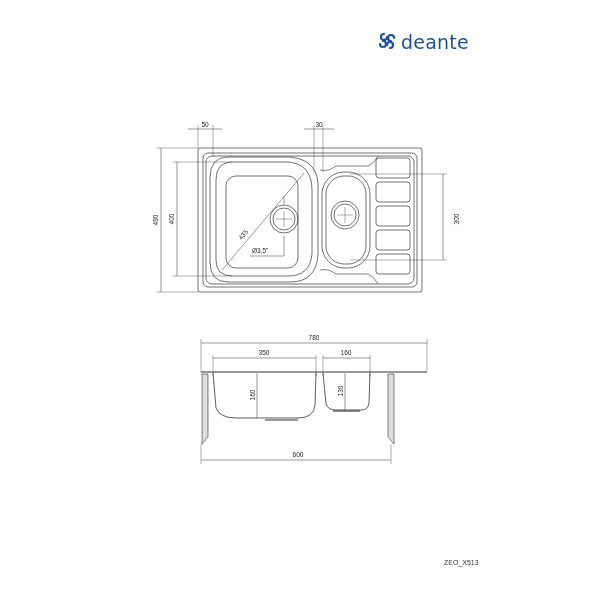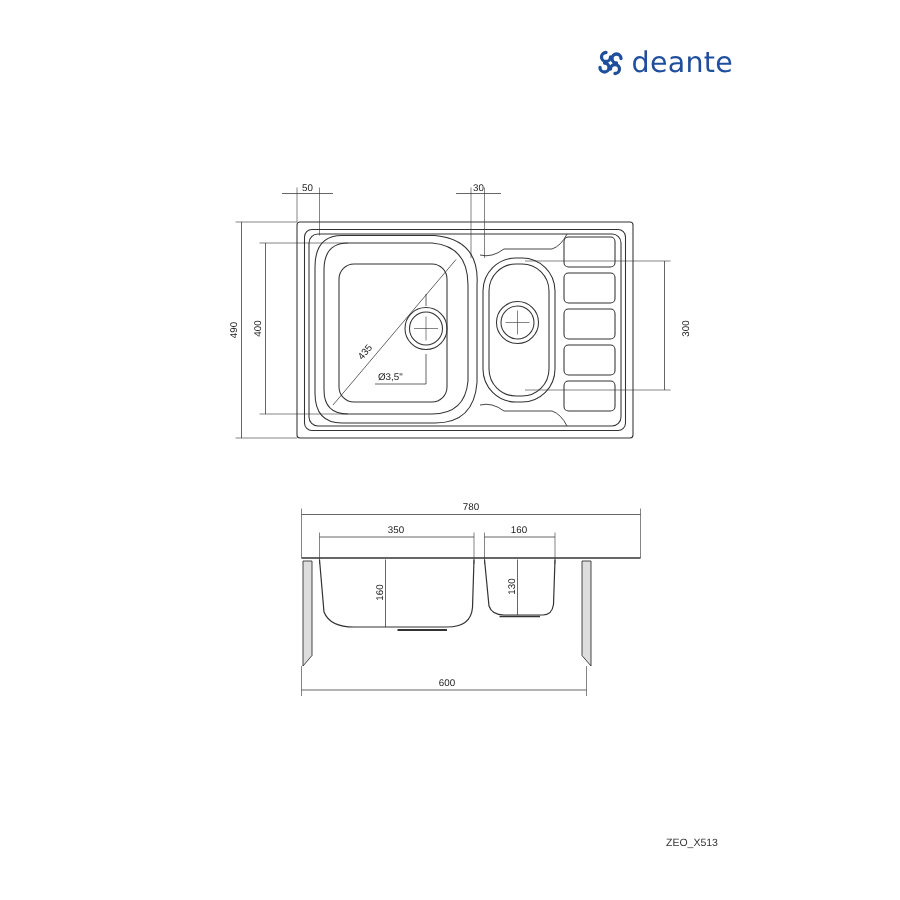--- a/index.html
+++ b/index.html
@@ -1,17 +1,17 @@
 <!DOCTYPE html>
 <html><head>
 <meta charset="utf-8">
 <style>
   html, body { margin:0; padding:0; background:#ffffff; }
   body { width:600px; height:600px; position:relative; overflow:hidden; font-family:"Liberation Sans", sans-serif; }
-  .logo { position:absolute; left:397px; top:31px; display:flex; align-items:center; gap:4px; }
+  .logo { position:absolute; left:377px; top:31px; display:flex; align-items:flex-start; gap:4px; }
   .logo-text { font-family:"DejaVu Sans", sans-serif; font-size:19px; color:#1f4f9c; letter-spacing:0.2px; }
   svg.drawing { position:absolute; left:0; top:0; }
   .dim { font-family:"Liberation Sans", sans-serif; font-size:6.5px; fill:#222; }
   .code { position:absolute; left:444px; top:559px; font-size:7px; color:#333; font-family:"Liberation Sans", sans-serif; }
 </style>
 </head>
 <body>
 
 <div class="logo">
   <svg width="20" height="20" viewBox="0 0 20 20">

